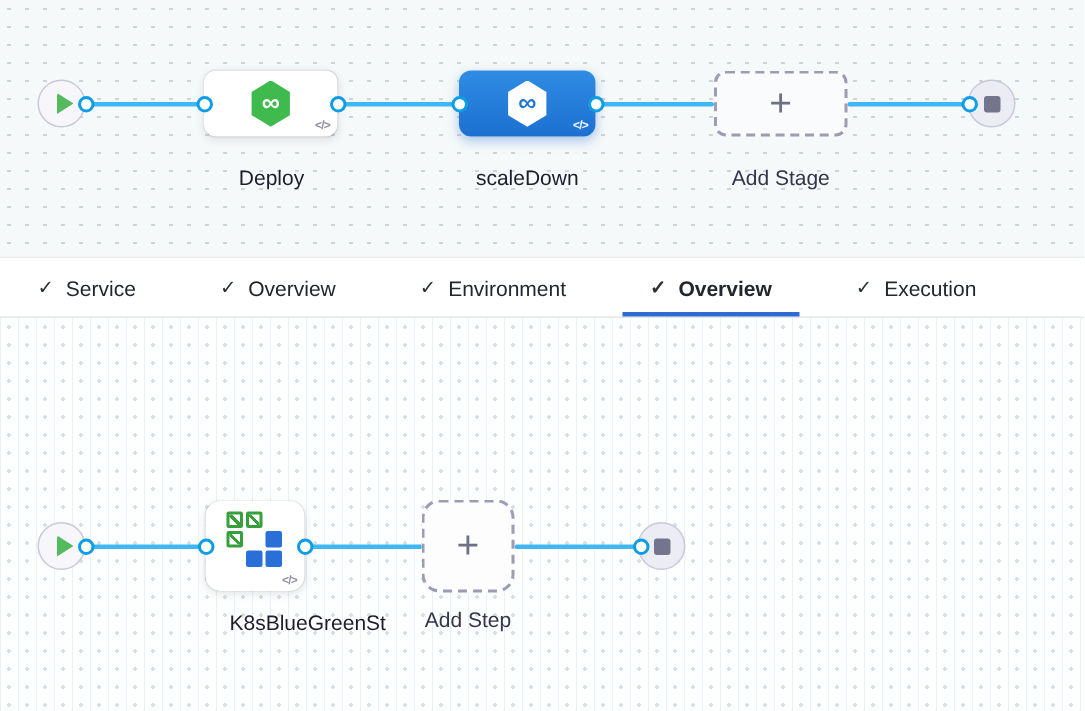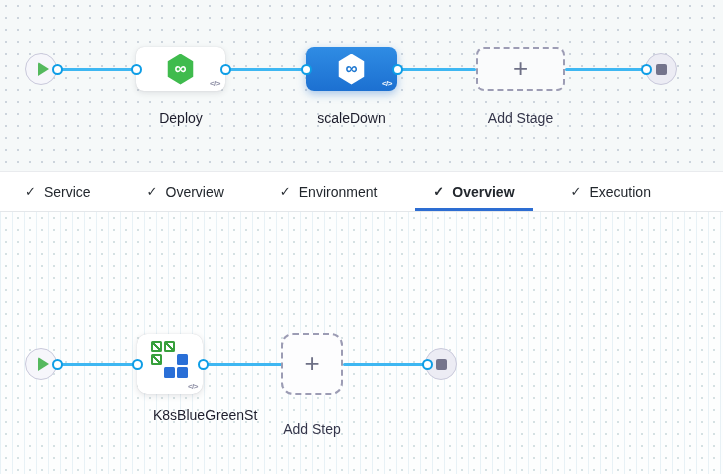--- a/index.html
+++ b/index.html
@@ -189,16 +189,16 @@
     </div>
 
     <div class="port" style="left:51.5px;  top:146.5px;"></div>
     <div class="port" style="left:131.5px; top:146.5px;"></div>
     <div class="port" style="left:197.5px; top:146.5px;"></div>
     <div class="port" style="left:421.5px; top:146.5px;"></div>
 
     <div class="nlabel" style="left:110px; top:192px; width:120px;">
       <span class="ln">K8sBlueGreenSt</span>
     </div>
-    <div class="nlabel add" style="left:262px; top:209px; width:100px;">Add Step</div>
+    <div class="nlabel add" style="left:262px; top:193px; width:100px;">Add Step</div>
   </div>
 
 </div>
 
 </body></html>

